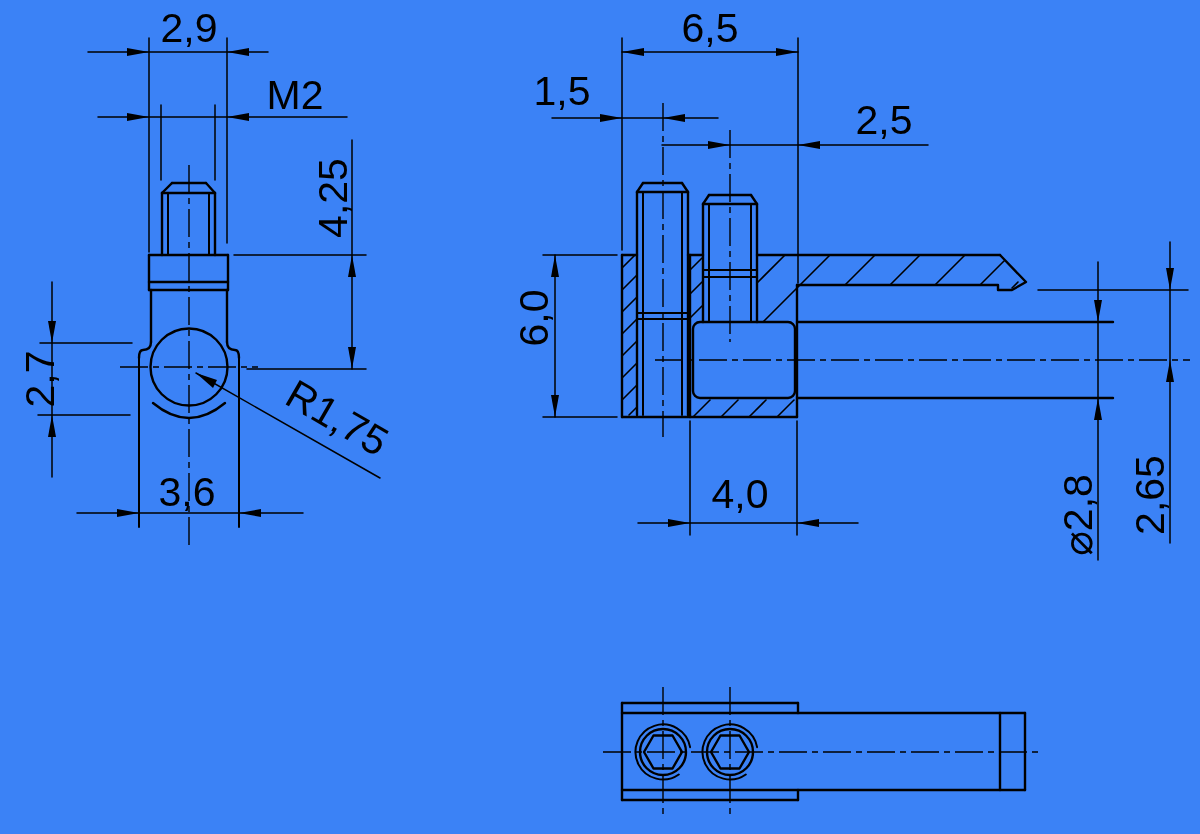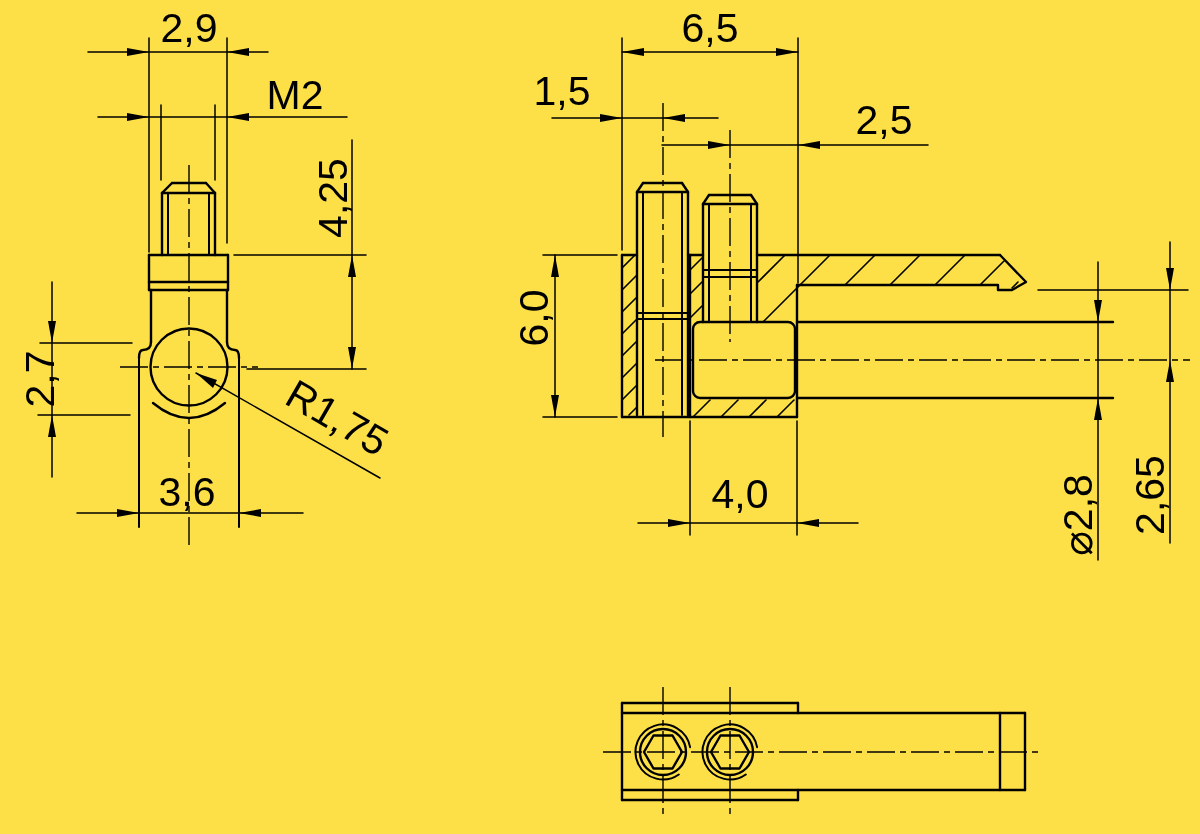--- a/index.html
+++ b/index.html
@@ -1,16 +1,16 @@
 <!DOCTYPE html>
 <html><head>
 <meta charset="utf-8">
 <style>
   html,body{margin:0;padding:0;background:#fff;}
-  .stage{width:1200px;height:834px;position:relative;background:#fde047;overflow:hidden;}
+  .stage{width:1200px;height:834px;position:relative;background:#3b82f6;overflow:hidden;}
   svg{display:block;}
   .ol{stroke:#000;stroke-width:2.4;fill:none;stroke-linecap:round;stroke-linejoin:round;}
   .ol2{stroke:#000;stroke-width:2;fill:none;stroke-linecap:round;}
   .thin{stroke:#000;stroke-width:1.5;fill:none;stroke-linecap:round;}
   .cl{stroke:#000;stroke-width:1.4;fill:none;stroke-dasharray:28 5 6 5;}
   .h{stroke:#000;stroke-width:1.6;fill:none;stroke-linecap:round;}
   .arr{fill:#000;stroke:none;}
   text{font-family:"Liberation Sans",sans-serif;font-size:41px;fill:#000;text-anchor:middle;}
 </style>
 </head>

